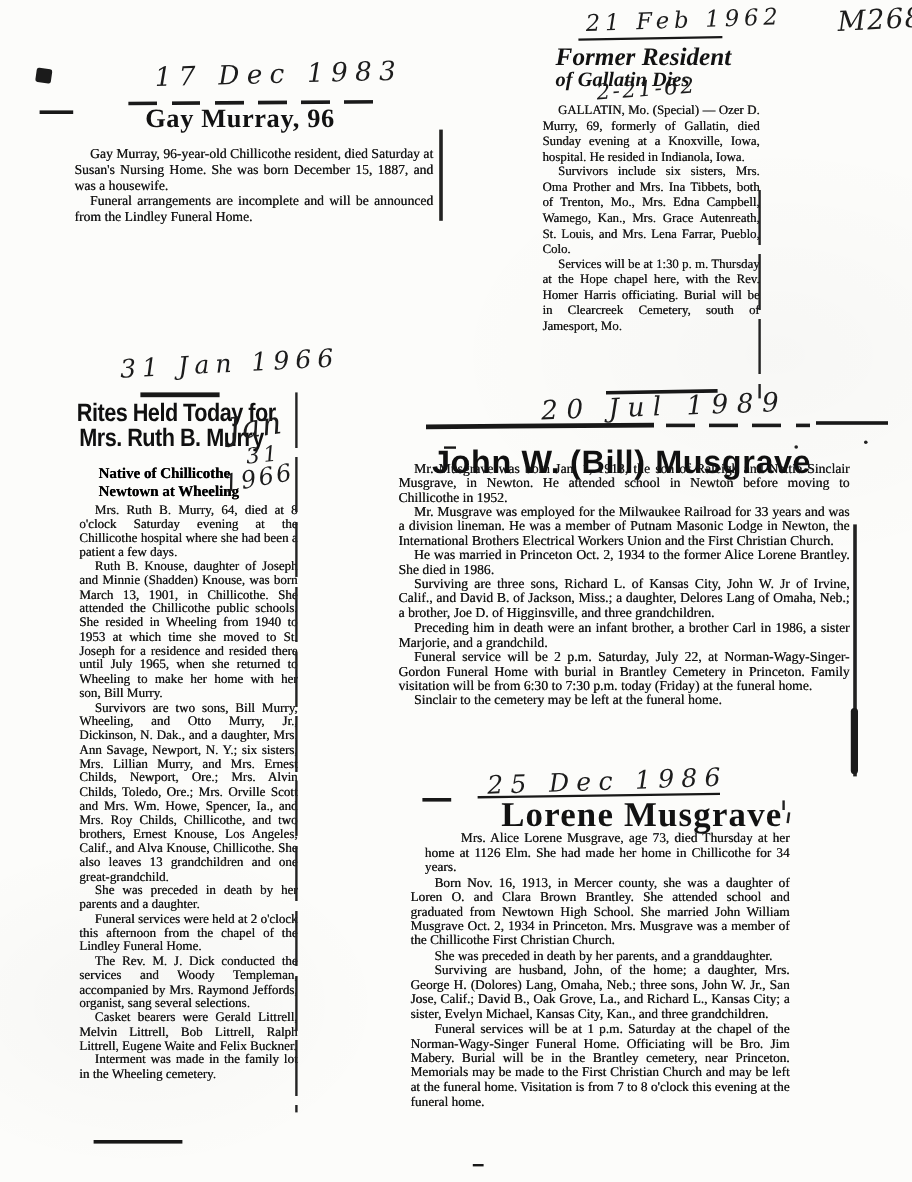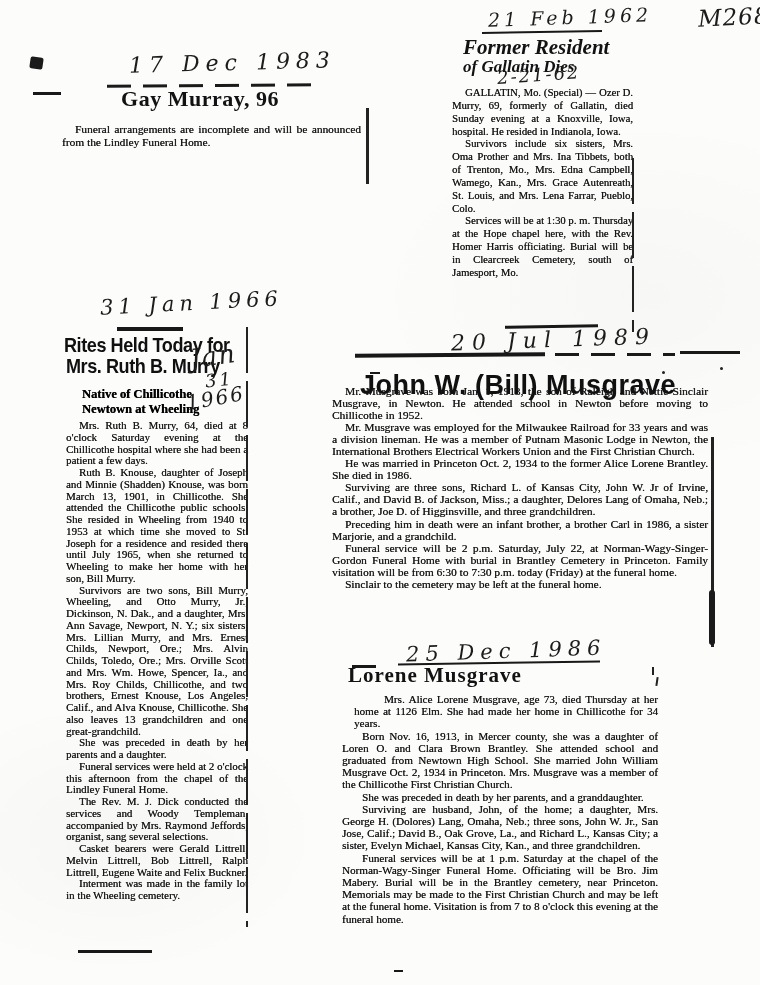--- a/index.html
+++ b/index.html
@@ -34,20 +34,21 @@
 </head>
 <body>
 
 <div class="abs" style="left:0;top:0;width:400px;height:210px;">
   <div class="abs" style="left:30px;top:57px;width:13px;height:12px;background:#1b1b1b;border-radius:2px;transform:rotate(8deg);"></div>
   <div class="abs hw" style="left:129px;top:52px;font-size:22px;transform:rotate(-1.5deg);letter-spacing:6px;">17 Dec 1983</div>
   <div class="abs dashline" style="left:107px;top:84px;width:212px;height:3px;transform:rotate(-0.4deg);"></div>
   <div class="abs hline" style="left:33px;top:92px;width:28px;height:3px;"></div>
   <div class="abs hl-serif" style="left:60px;top:88px;width:280px;text-align:center;font-size:22px;letter-spacing:0.5px;">Gay Murray, 96</div>
   <div class="abs np-body" style="left:62px;top:123px;width:299px;font-size:11.4px;line-height:13.1px;">
+    <p>Gay Murray, 96-year-old Chillicothe resident, died Saturday at Susan's Nursing Home. She was born December 15, 1887, and was a housewife.</p>
     <p>Funeral arrangements are incomplete and will be announced from the Lindley Funeral Home.</p>
   </div>
   <div class="abs vline" style="left:366px;top:108px;height:76px;width:3px;"></div>
 </div>
 
 <div class="abs" style="left:420px;top:0;width:340px;height:340px;">
   <div class="abs hw" style="left:68px;top:8px;font-size:19px;transform:rotate(-2deg);letter-spacing:4px;">21 Feb 1962</div>
   <div class="abs hline" style="left:62px;top:31px;width:120px;height:2px;transform:rotate(-1deg);"></div>
   <div class="abs hw" style="left:278px;top:6px;font-size:23px;transform:rotate(-3deg);letter-spacing:1px;">M268</div>
   <div class="abs hl-serif" style="left:43px;top:37px;font-size:21px;font-style:italic;">Former Resident</div>
@@ -105,21 +106,21 @@
     <p>Sinclair to the cemetery may be left at the funeral home.</p>
   </div>
   <div class="abs vline" style="left:381px;top:112px;height:210px;width:3px;"></div>
   <div class="abs" style="left:379px;top:265px;width:6px;height:55px;background:#1a1a1a;border-radius:3px;"></div>
 </div>
 
 <div class="abs" style="left:330px;top:635px;width:430px;height:350px;">
   <div class="abs hw" style="left:76px;top:6px;font-size:21px;transform:rotate(-2deg);letter-spacing:6px;">25 Dec 1986</div>
   <div class="abs hline" style="left:68px;top:27px;width:202px;height:2px;transform:rotate(-0.8deg);"></div>
   <div class="abs hline" style="left:22px;top:30px;width:24px;height:3px;"></div>
-  <div class="abs hl-serif" style="left:18px;top:30px;width:290px;text-align:left;font-size:21px;letter-spacing:1px;">Lorene Musgrave</div>
+  <div class="abs hl-serif" style="left:32px;top:30px;width:290px;text-align:right;font-size:29px;letter-spacing:1px;">Lorene Musgrave</div>
   <div class="abs" style="left:322px;top:32px;width:2px;height:8px;background:#222;"></div>
   <div class="abs" style="left:326px;top:42px;width:2px;height:9px;background:#222;transform:rotate(8deg);"></div>
   <div class="abs np-body" style="left:12px;top:58px;width:316px;font-size:11.1px;line-height:12.2px;">
     <p style="text-indent:30px;margin-left:12px;">Mrs. Alice Lorene Musgrave, age 73, died Thursday at her home at 1126 Elm. She had made her home in Chillicothe for 34 years.</p>
     <p style="text-indent:20px;">Born Nov. 16, 1913, in Mercer county, she was a daughter of Loren O. and Clara Brown Brantley. She attended school and graduated from Newtown High School. She married John William Musgrave Oct. 2, 1934 in Princeton. Mrs. Musgrave was a member of the Chillicothe First Christian Church.</p>
     <p style="text-indent:20px;">She was preceded in death by her parents, and a granddaughter.</p>
     <p style="text-indent:20px;">Surviving are husband, John, of the home; a daughter, Mrs. George H. (Dolores) Lang, Omaha, Neb.; three sons, John W. Jr., San Jose, Calif.; David B., Oak Grove, La., and Richard L., Kansas City; a sister, Evelyn Michael, Kansas City, Kan., and three grandchildren.</p>
     <p style="text-indent:20px;">Funeral services will be at 1 p.m. Saturday at the chapel of the Norman-Wagy-Singer Funeral Home. Officiating will be Bro. Jim Mabery. Burial will be in the Brantley cemetery, near Princeton. Memorials may be made to the First Christian Church and may be left at the funeral home. Visitation is from 7 to 8 o'clock this evening at the funeral home.</p>
   </div>
   <div class="abs hline" style="left:64px;top:335px;width:9px;height:2px;"></div>

